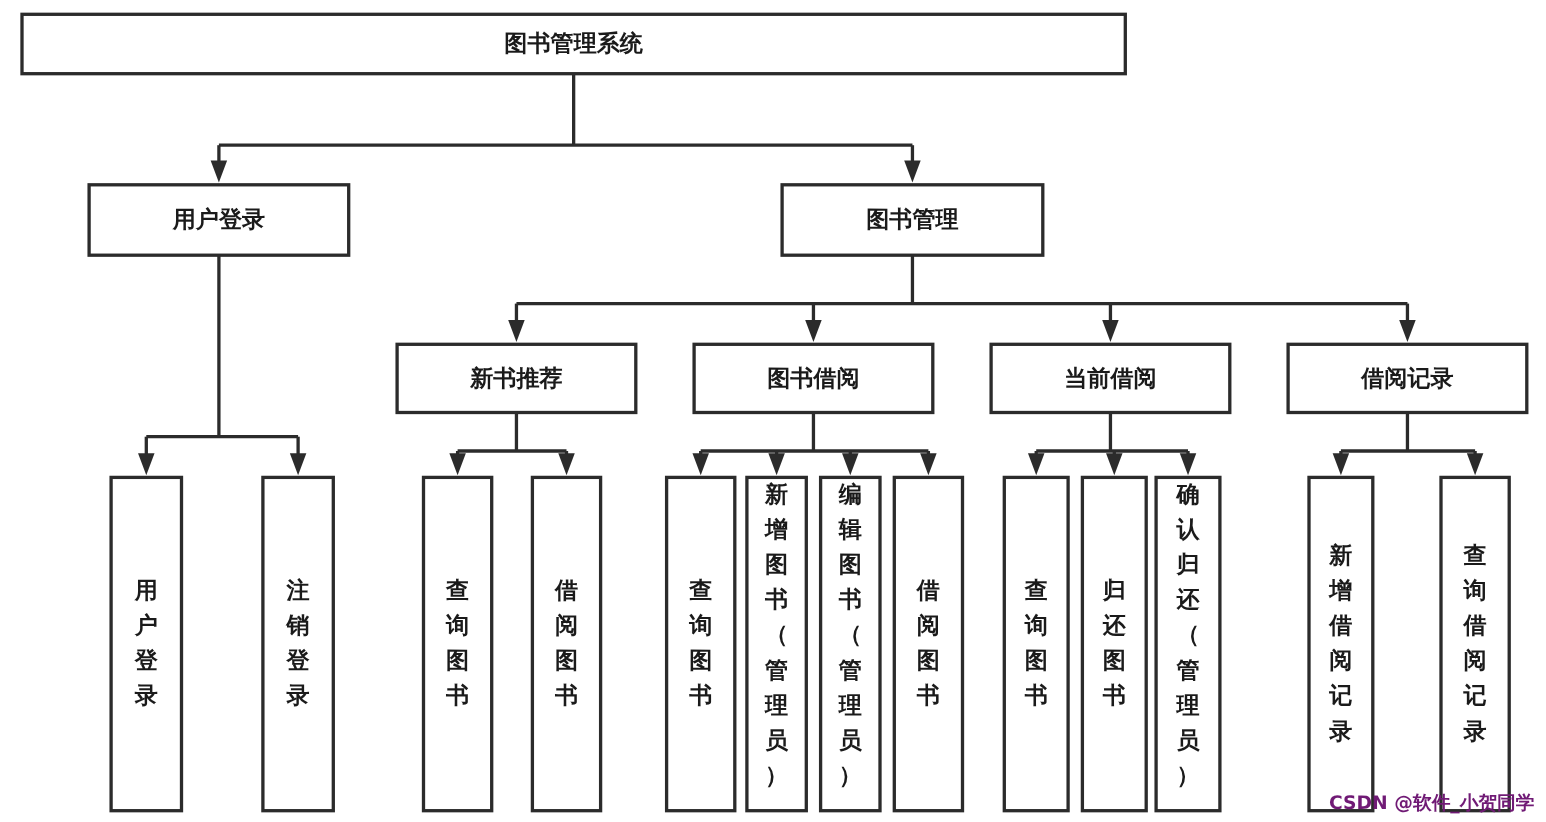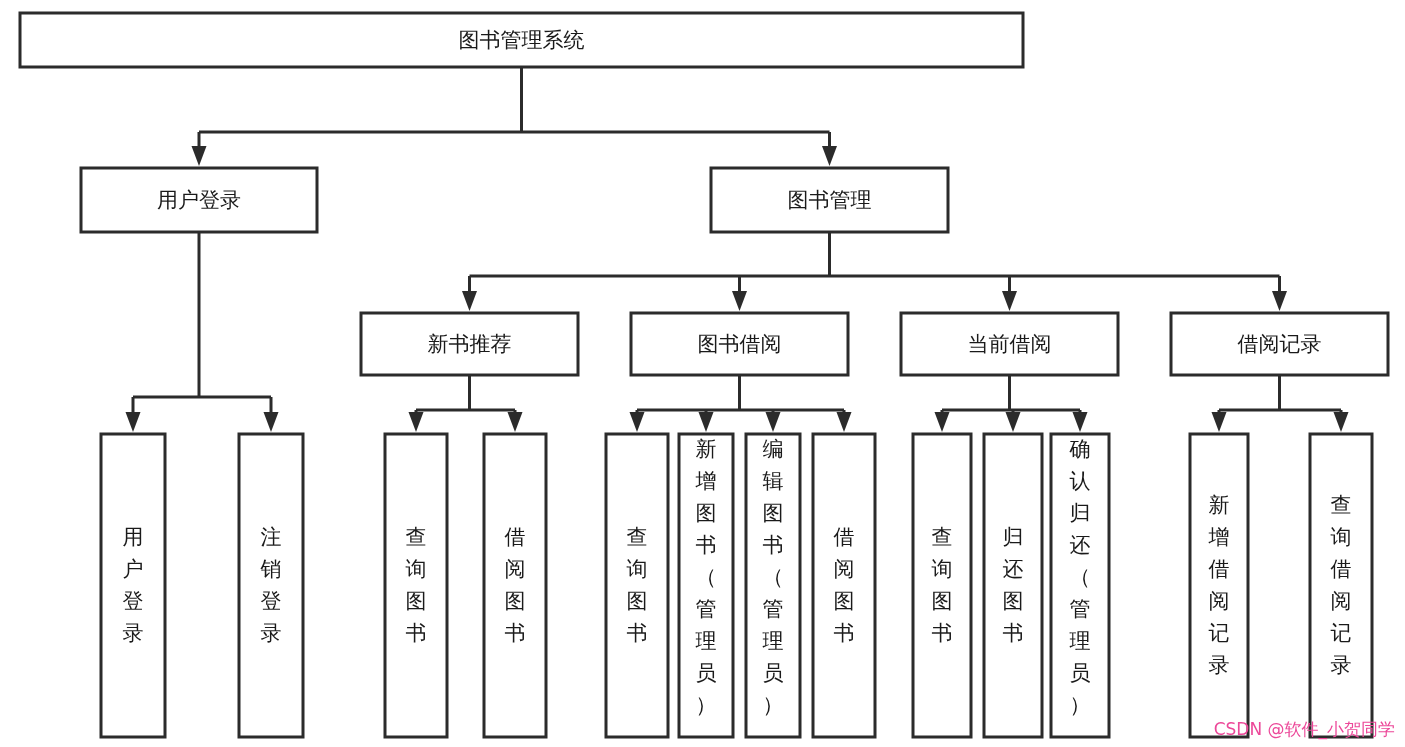--- a/index.html
+++ b/index.html
@@ -10,20 +10,21 @@
   body {
     width: 1405px;
     height: 747px;
     font-family: "DejaVu Sans", "Liberation Sans", sans-serif;
     overflow: hidden;
   }
   #diagram-root {
     position: relative;
     width: 1405px;
     height: 747px;
+    font-weight: bold;
   }
   svg.diagram-canvas {
     position: absolute;
     left: 0;
     top: 0;
     width: 1405px;
     height: 747px;
   }
   .node-box {
     fill: #ffffff;
@@ -51,21 +52,21 @@
     font-size: 21px;
     fill: #1a1a1a;
     text-anchor: middle;
   }
   .watermark-text {
     position: absolute;
     right: 10px;
     bottom: 6px;
     font-family: "DejaVu Sans", "Liberation Sans", sans-serif;
     font-size: 17px;
-    color: #ec4899;
+    color: #701a75;
     white-space: nowrap;
     user-select: none;
   }
 </style>
 </head>
 <body>
 
 <div id="diagram-root">
   <svg class="diagram-canvas" viewBox="0 0 1405 747" xmlns="http://www.w3.org/2000/svg">
     <g id="connectors-layer">

